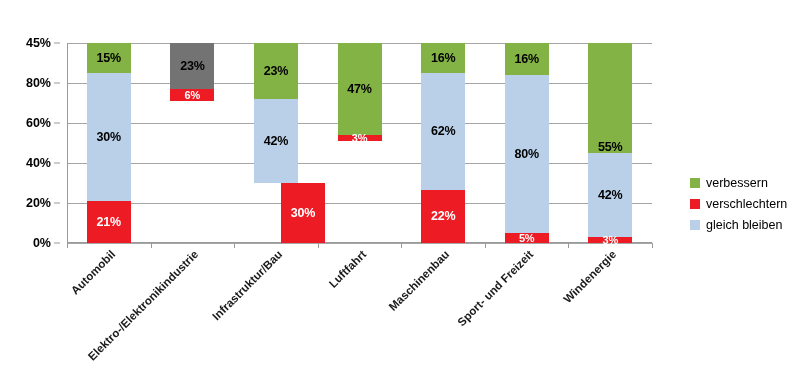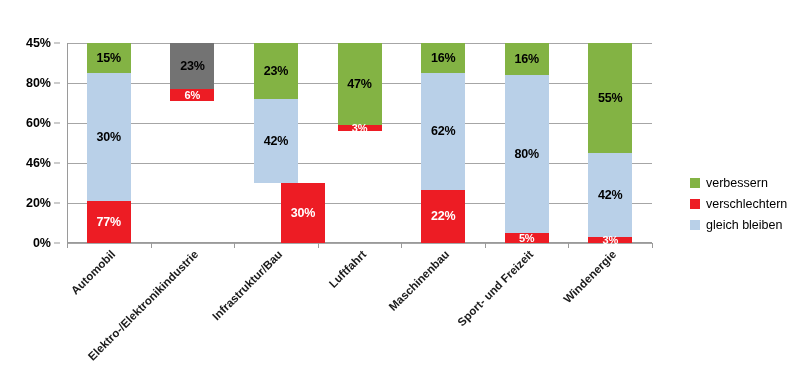--- a/index.html
+++ b/index.html
@@ -203,21 +203,21 @@
 </head>
 <body>
 
 <div id="chart-root">
 
   <div class="y-axis">
       <div class="y-tick" style="top: 200px;">0%</div>
       <div class="y-tick-mark" style="top: 200px;"></div>
       <div class="y-tick" style="top: 160px;">20%</div>
       <div class="y-tick-mark" style="top: 160px;"></div>
-      <div class="y-tick" style="top: 120px;">46%</div>
+      <div class="y-tick" style="top: 120px;">40%</div>
       <div class="y-tick-mark" style="top: 120px;"></div>
       <div class="y-tick" style="top: 80px;">60%</div>
       <div class="y-tick-mark" style="top: 80px;"></div>
       <div class="y-tick" style="top: 40px;">80%</div>
       <div class="y-tick-mark" style="top: 40px;"></div>
       <div class="y-tick" style="top: 0px;">45%</div>
       <div class="y-tick-mark" style="top: 0px;"></div>
     </div>
 
   <div class="plot-area">
@@ -234,21 +234,21 @@
     <div class="bars">
         <div class="bar-slot">
           <div class="bar-stack">
             <div class="seg seg-verbessern" style="height: 30px; background: rgb(131, 179, 68);">
               <span class="seg-label">15%</span>
             </div>
             <div class="seg seg-gleich" style="height: 128px; background: rgb(185, 208, 232);">
               <span class="seg-label">30%</span>
             </div>
             <div class="seg seg-verschlechtern" style="height: 42px; background: rgb(237, 28, 36);">
-              <span class="seg-label">77%</span>
+              <span class="seg-label">21%</span>
             </div>
           </div>
         </div>
         <div class="bar-slot">
           <div class="bar-stack">
             <div class="seg seg-verbessern" style="height: 46px; background: #737373;">
               <span class="seg-label">23%</span>
             </div>
             <div class="seg seg-verschlechtern" style="height: 12px; background: rgb(237, 28, 36);">
               <span class="seg-label" style="font-size: 11px;">6%</span>
@@ -263,21 +263,21 @@
             <div class="seg seg-gleich" style="height: 84px; background: rgb(185, 208, 232);">
               <span class="seg-label">42%</span>
             </div>
             <div class="seg seg-verschlechtern" style="height: 60px; background: rgb(237, 28, 36); margin-left: 27px;">
               <span class="seg-label">30%</span>
             </div>
           </div>
         </div>
         <div class="bar-slot">
           <div class="bar-stack">
-            <div class="seg seg-verbessern" style="height: 82px; background: rgb(131, 179, 68); justify-content: center;">
+            <div class="seg seg-verbessern" style="height: 92px; background: rgb(131, 179, 68); justify-content: center;">
               <span class="seg-label">47%</span>
             </div>
             <div class="seg seg-verschlechtern" style="height: 6px; background: rgb(237, 28, 36);">
               <span class="seg-label" style="font-size: 11px;">3%</span>
             </div>
           </div>
         </div>
         <div class="bar-slot">
           <div class="bar-stack">
             <div class="seg seg-verbessern" style="height: 32px; background: rgb(131, 179, 68);">
@@ -299,21 +299,21 @@
             <div class="seg seg-gleich" style="height: 160px; background: rgb(185, 208, 232);">
               <span class="seg-label">80%</span>
             </div>
             <div class="seg seg-verschlechtern" style="height: 10px; background: rgb(237, 28, 36);">
               <span class="seg-label" style="font-size: 11px;">5%</span>
             </div>
           </div>
         </div>
         <div class="bar-slot">
           <div class="bar-stack">
-            <div class="seg seg-verbessern" style="height: 110px; background: rgb(131, 179, 68);">
+            <div class="seg seg-verbessern" style="height: 110px; background: rgb(131, 179, 68); align-items: flex-end;">
               <span class="seg-label">55%</span>
             </div>
             <div class="seg seg-gleich" style="height: 84px; background: rgb(185, 208, 232);">
               <span class="seg-label">42%</span>
             </div>
             <div class="seg seg-verschlechtern" style="height: 6px; background: rgb(237, 28, 36);">
               <span class="seg-label" style="font-size: 11px;">3%</span>
             </div>
           </div>
         </div>

